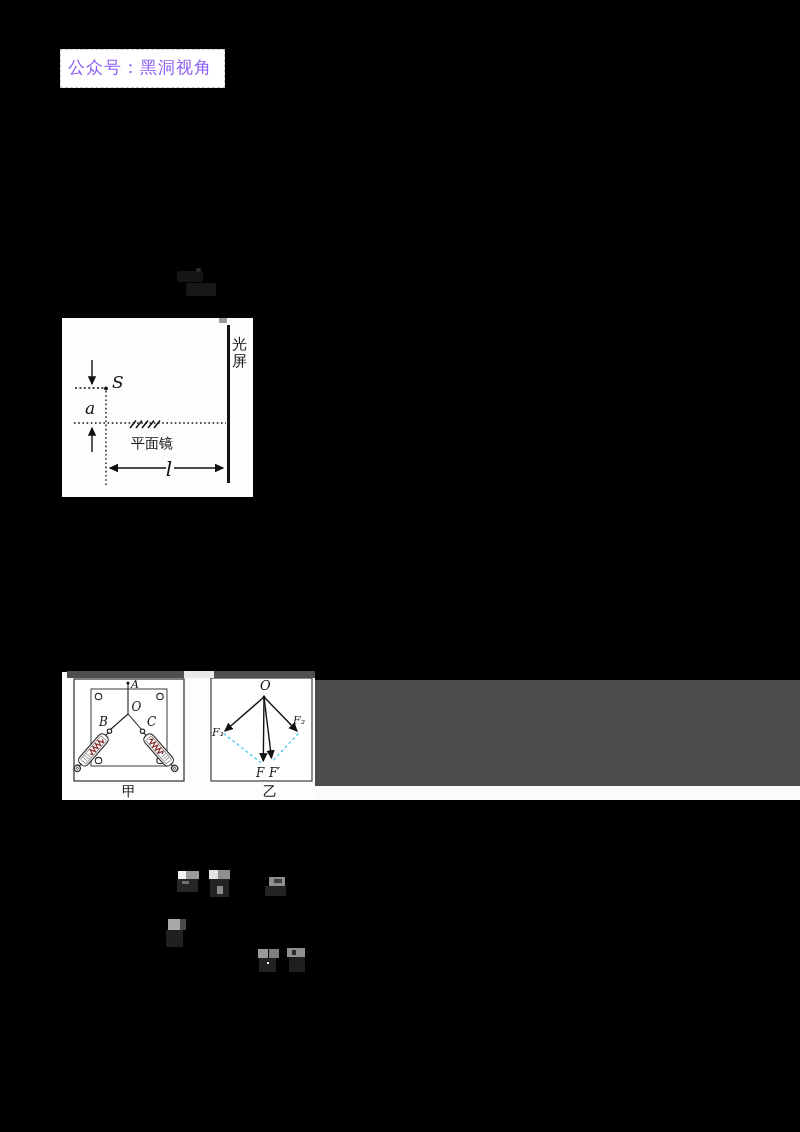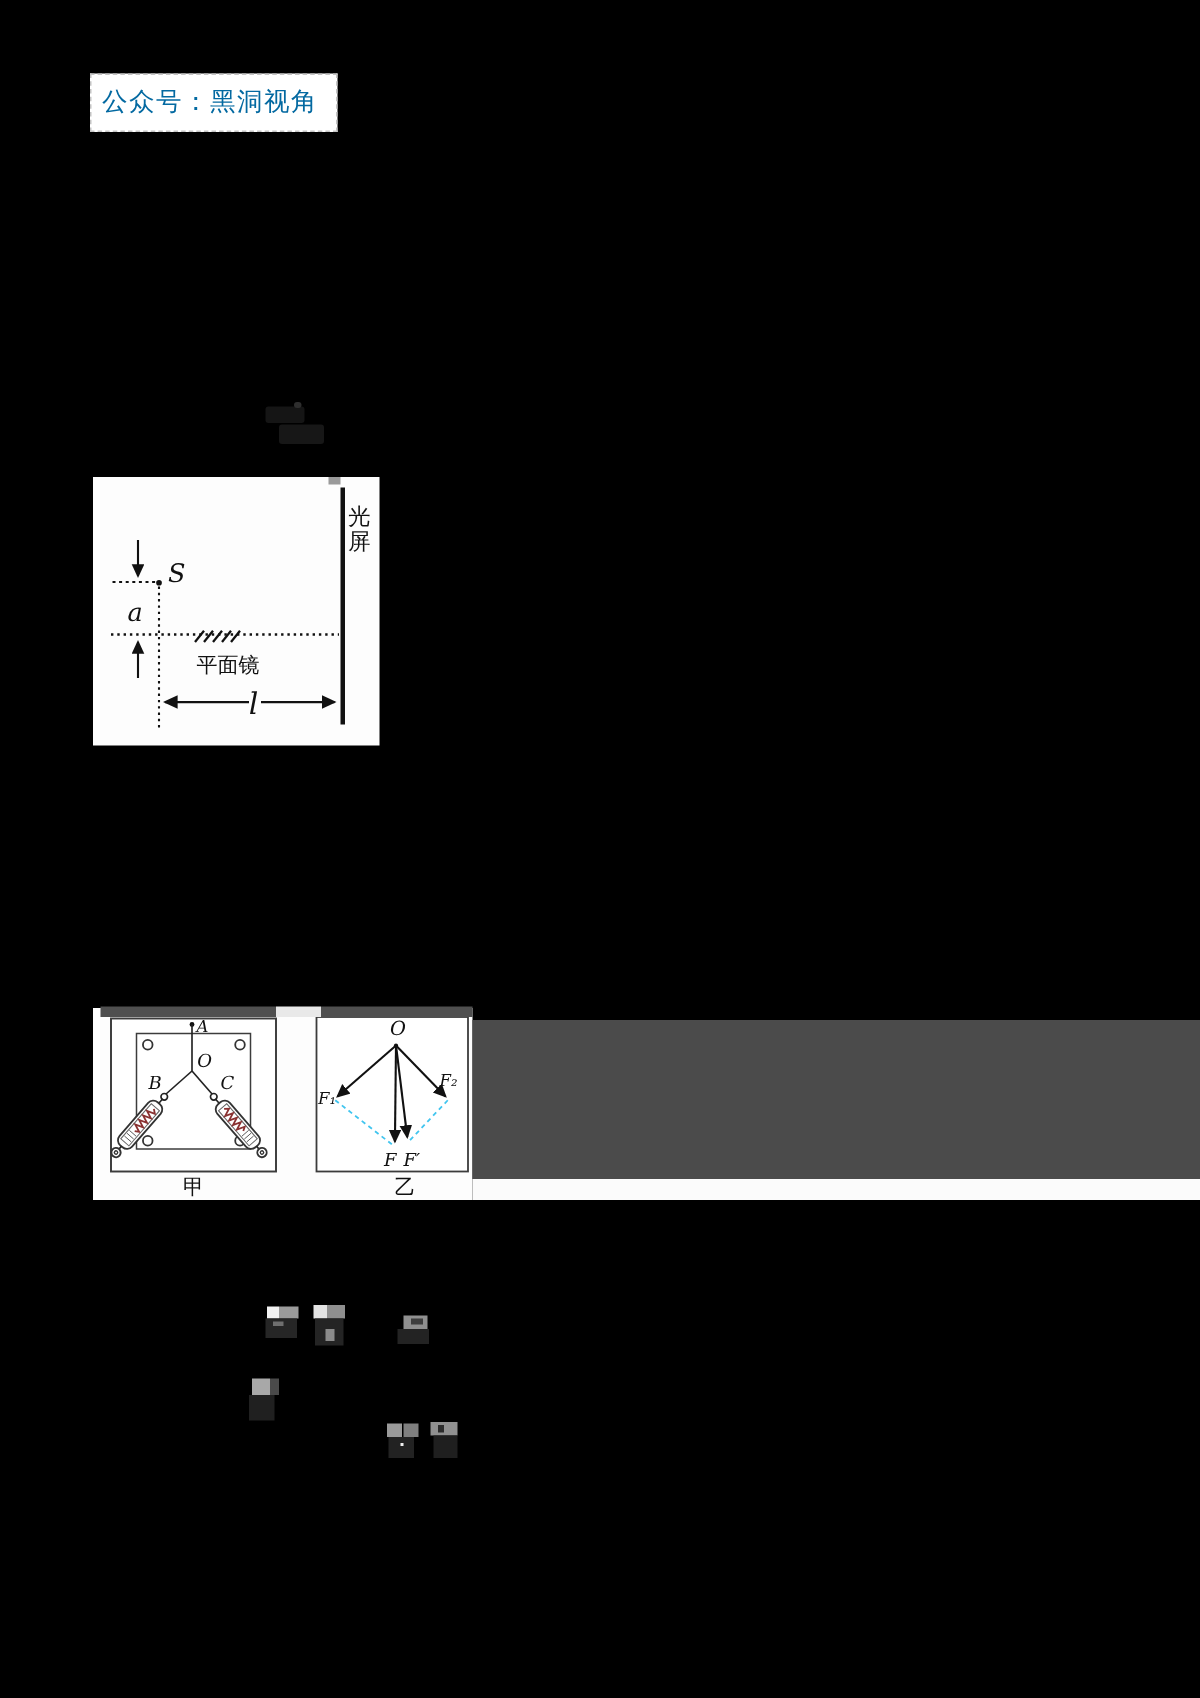--- a/index.html
+++ b/index.html
@@ -3,21 +3,21 @@
 <meta charset="utf-8">
 <style>
   html,body{margin:0;padding:0;background:#000;}
   #page{position:relative;width:800px;height:1132px;background:#000;overflow:hidden;
         font-family:"Liberation Sans",sans-serif;}
   .abs{position:absolute;}
   
   #badge{left:60px;top:49px;width:165px;height:39px;background:#ffffff;
          border:1px dashed #c4c4c4;box-sizing:border-box;}
   #badge span{display:block;line-height:35px;padding-left:7px;font-size:17px;
-              color:#0369a1;letter-spacing:1px;white-space:nowrap;
+              color:#8b5cf6;letter-spacing:1px;white-space:nowrap;
               font-family:"Liberation Sans",sans-serif;}
   
   .smudge{position:absolute;background:#151515;border-radius:2px;}
   
   #optics-box{left:62px;top:318px;width:191px;height:179px;background:#fdfdfd;}
   #fig2-white{left:62px;top:672px;width:253px;height:128px;background:#fdfdfd;}
   #fig2-overlay{left:315px;top:680px;width:485px;height:106px;}
   #fig2-band{left:315px;top:786px;width:485px;height:14px;background:#fbfbfb;}
   .graybar{position:absolute;background:#4f4f4f;}
   

